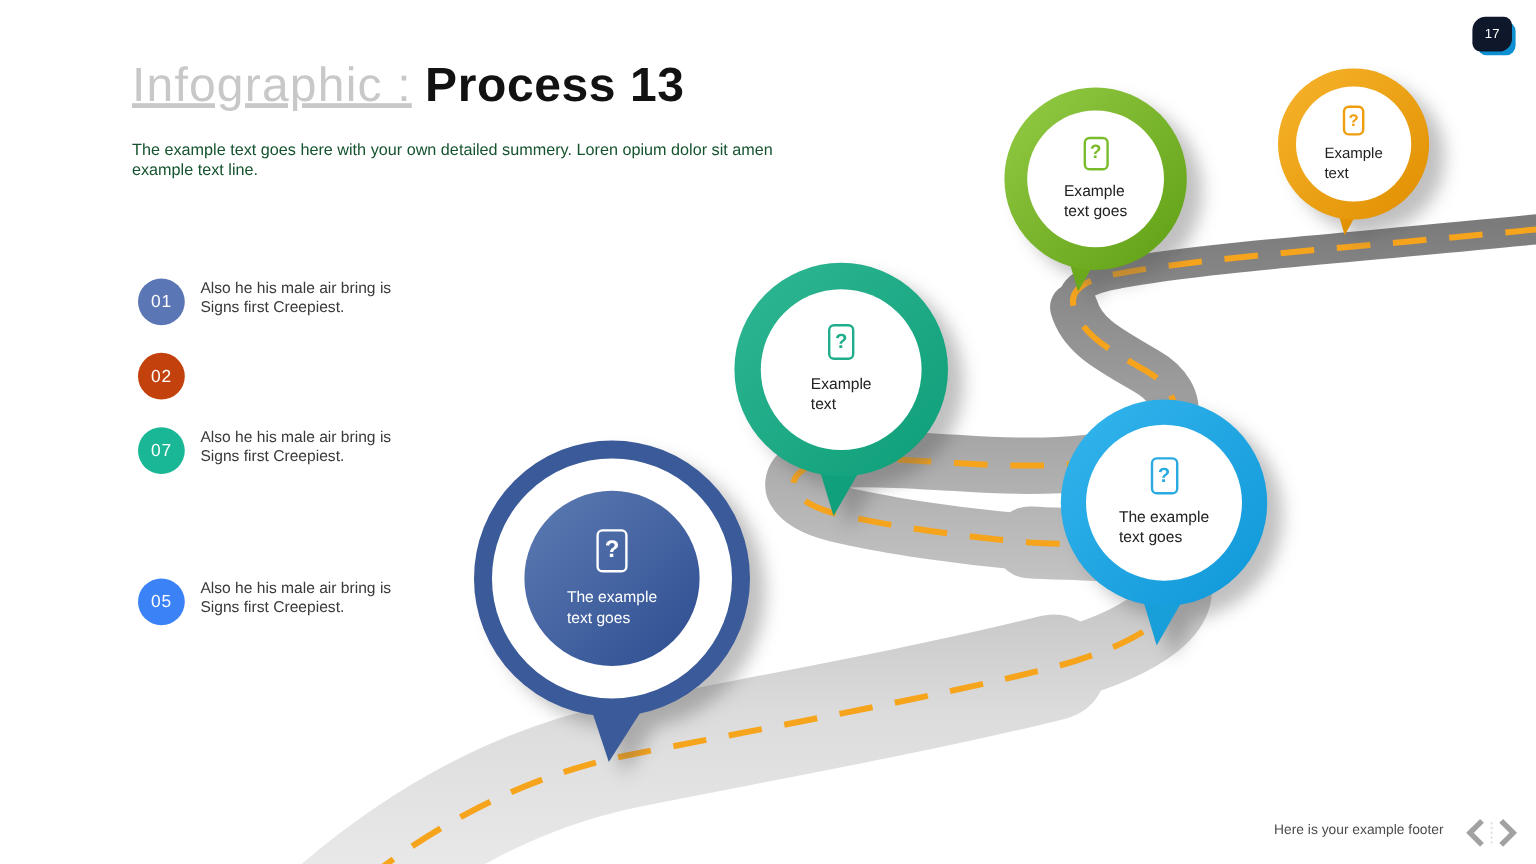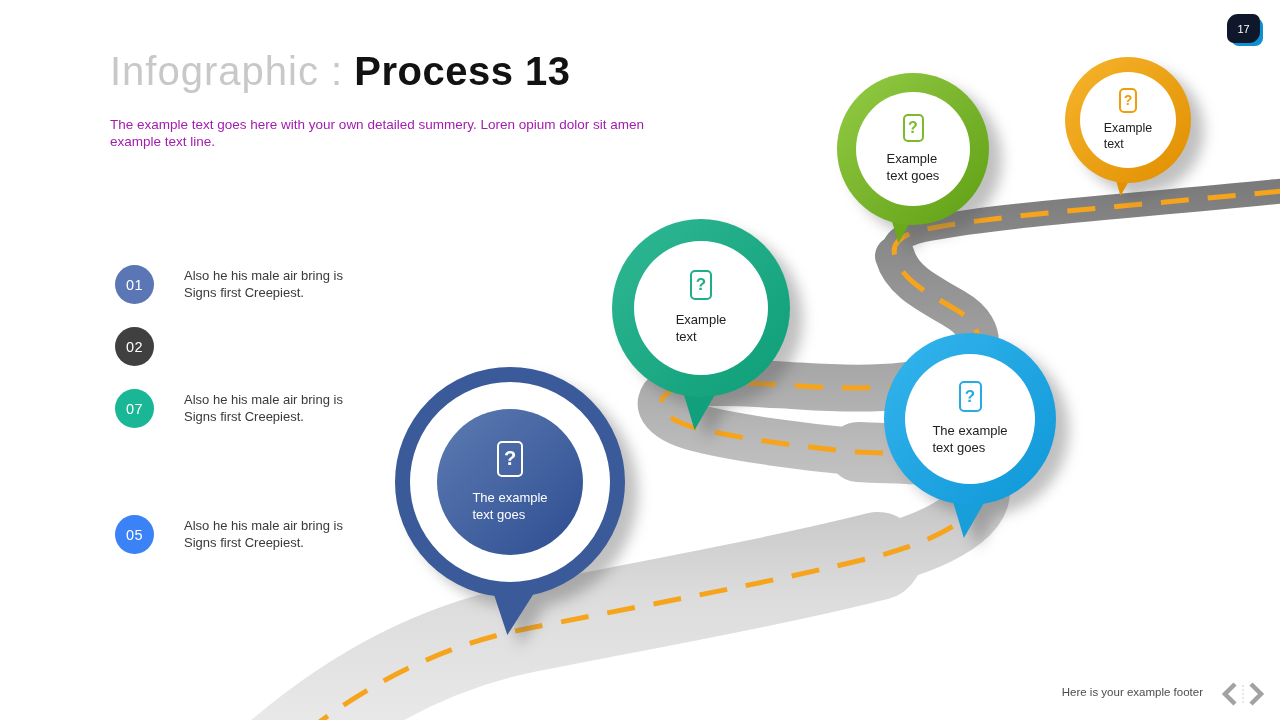--- a/index.html
+++ b/index.html
@@ -4,34 +4,34 @@
 <style>
   html,body{margin:0;padding:0;background:#888;}
   .slide{
     position:relative;width:1280px;height:720px;background:#ffffff;
     overflow:hidden;font-family:"Liberation Sans",sans-serif;margin:0 auto;
   }
   
   .road-svg{position:absolute;left:0;top:0;width:1280px;height:720px;z-index:1;}
   
   .title{position:absolute;left:110px;top:50px;font-size:40px;line-height:1.05;z-index:5;white-space:nowrap;}
-  .title .light{color:#c8c8c8;font-weight:400;letter-spacing:1px;}
+  .title .light{color:#c8c8c8;font-weight:400;letter-spacing:1px;text-decoration:underline;}
   .title .bold{color:#121212;font-weight:800;letter-spacing:0.5px;margin-top:32px;}
   .subtitle{
     position:absolute;left:110px;top:117px;width:548px;font-size:13.5px;
-    line-height:1.23;color:#a21caf;z-index:5;
-  }
-  
-  .step{position:absolute;left:115px;display:flex;align-items:center;gap:30px;z-index:5;margin-top:33px;}
+    line-height:1.23;color:#14532d;z-index:5;
+  }
+  
+  .step{position:absolute;left:115px;display:flex;align-items:flex-start;gap:13px;z-index:5;}
   .s1{top:232px}.s2{top:294px}.s3{top:356px}.s4{top:418px}.s5{top:482px}
   .snum{
     width:39px;height:39px;border-radius:50%;color:#fff;display:flex;
     align-items:center;justify-content:center;font-size:14.5px;letter-spacing:.5px;flex:0 0 auto;
   }
-  .s1 .snum{background:#5b76b4}.s2 .snum{background:#404040}.s3 .snum{background:#19b795}
+  .s1 .snum{background:#5b76b4}.s2 .snum{background:#c2410c}.s3 .snum{background:#19b795}
   .s4 .snum{background:#7cc324}.s5 .snum{background:#3b82f6}
   .stext{width:178px;font-size:13px;line-height:1.24;color:#3a3a3a;}
   
   .pin{position:absolute;z-index:3;filter:drop-shadow(13px 11px 7px rgba(90,90,90,.38));}
   .pin .tail{position:absolute;clip-path:polygon(36% 100%,2% 0,98% 5%);z-index:0;}
   .pin .body{position:absolute;left:0;top:0;border-radius:50%;box-sizing:border-box;z-index:1;}
   .pin .inner{
     position:absolute;inset:0;margin:auto;border-radius:50%;
     display:flex;flex-direction:column;align-items:center;justify-content:center;
   }

